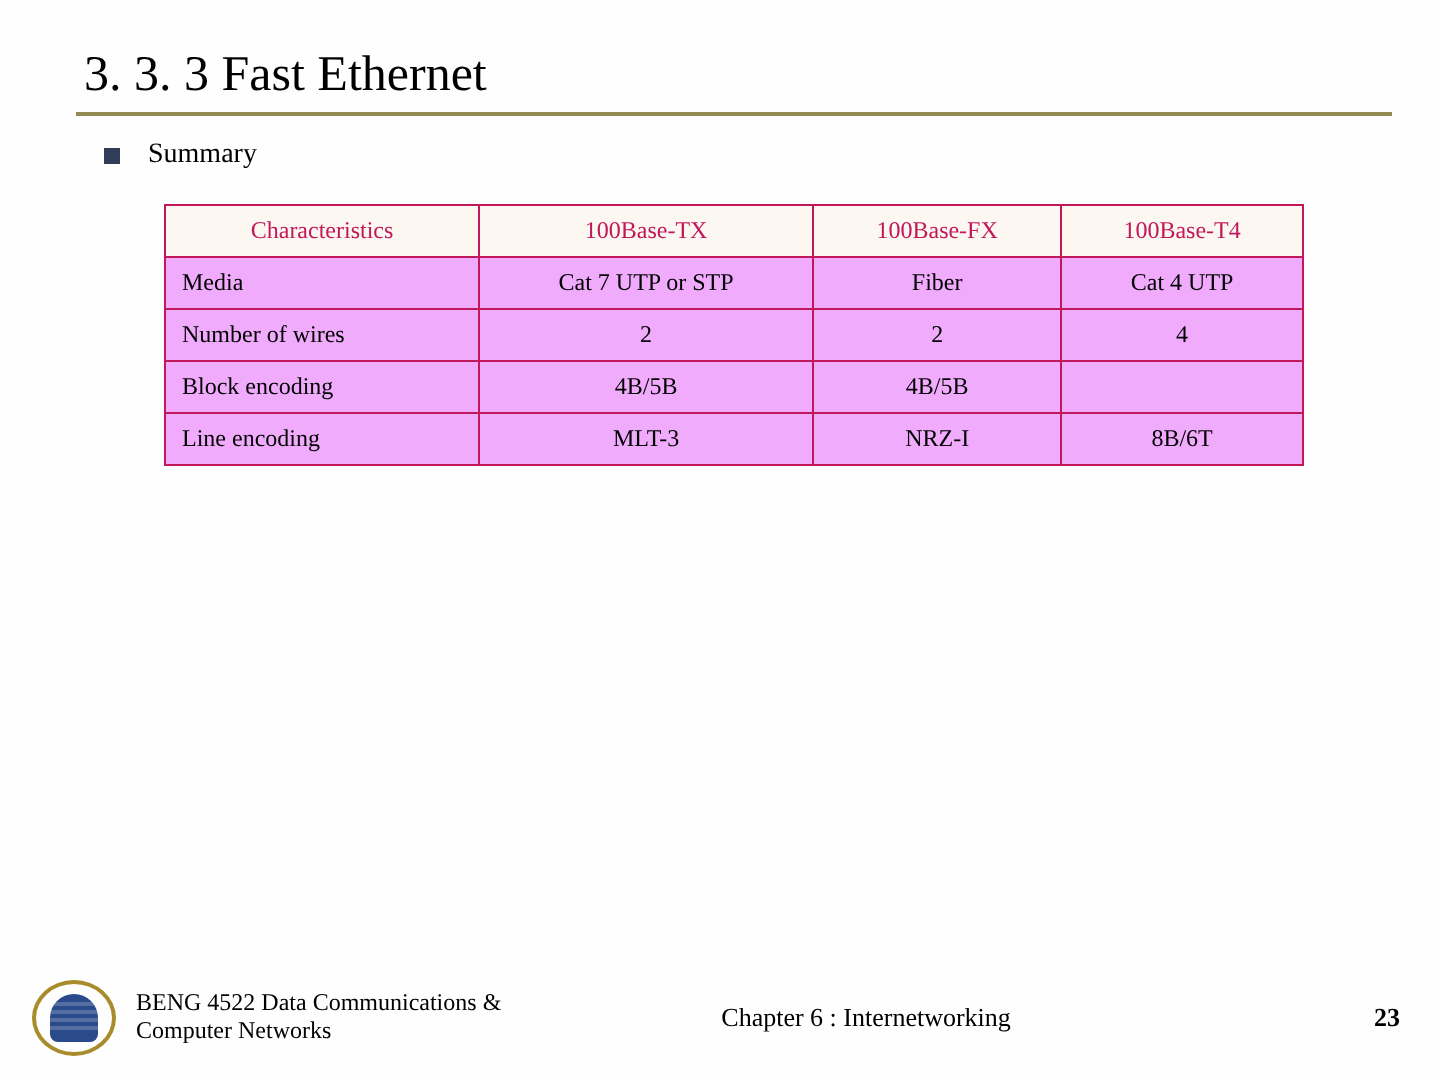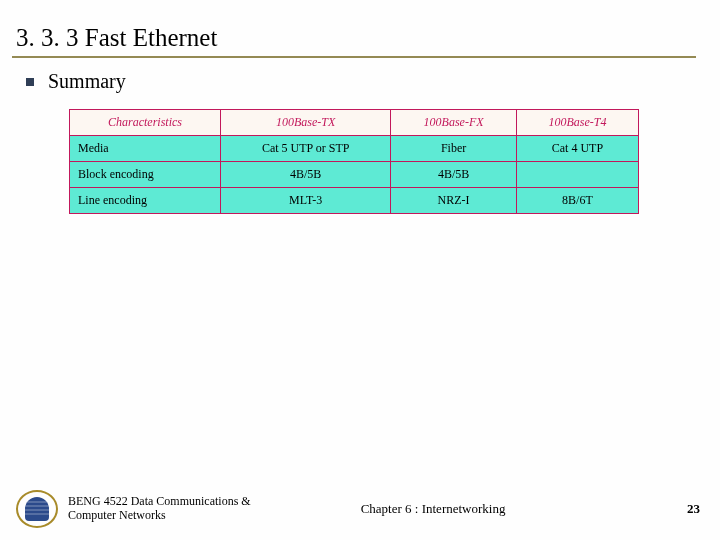--- a/index.html
+++ b/index.html
@@ -8,63 +8,62 @@
     height: 540px;
     background: #fefefe;
     font-family: "Times New Roman", Times, serif;
     position: relative;
     overflow: hidden;
   }
   .slide {
     width: 720px;
     height: 540px;
     position: relative;
-    padding: 18px 24px 0 12px;
+    padding: 18px 24px 0 38px;
   }
   .title {
     font-size: 25px;
     color: #000;
     padding: 6px 4px 4px 4px;
     border-bottom: 2px solid #948a54;
   }
   .bullet-row {
     display: flex;
     align-items: center;
     gap: 14px;
     margin: 12px 0 0 14px;
   }
   .bullet-row .sq {
     width: 8px;
     height: 8px;
     background: #2f3e56;
   }
   .bullet-row .txt {
-    font-size: 20px;
+    font-size: 14px;
     color: #000;
   }
   .table-wrap {
     margin: 16px auto 0 auto;
     width: 570px;
   }
   table {
     width: 100%;
     border-collapse: collapse;
     background: #fff;
   }
   th, td {
     border: 1px solid #c2185b;
     font-size: 12px;
     padding: 5px 8px;
     text-align: center;
     color: #000;
-    background: #5eead4;
+    background: #f0abfc;
   }
   th {
     color: #c2185b;
-    font-style: italic;
     font-weight: normal;
     background: #fdf7f2;
   }
   td.rowhdr {
     text-align: left;
   }
   .footer {
     position: absolute;
     left: 0;
     bottom: 12px;
@@ -138,23 +137,29 @@
         <tr>
           <th>Characteristics</th>
           <th>100Base-TX</th>
           <th>100Base-FX</th>
           <th>100Base-T4</th>
         </tr>
       </thead>
       <tbody>
         <tr>
           <td class="rowhdr">Media</td>
-          <td>Cat 5 UTP or STP</td>
+          <td>Cat 7 UTP or STP</td>
           <td>Fiber</td>
           <td>Cat 4 UTP</td>
+        </tr>
+        <tr>
+          <td class="rowhdr">Number of wires</td>
+          <td>2</td>
+          <td>2</td>
+          <td>4</td>
         </tr>
         <tr>
           <td class="rowhdr">Block encoding</td>
           <td>4B/5B</td>
           <td>4B/5B</td>
           <td></td>
         </tr>
         <tr>
           <td class="rowhdr">Line encoding</td>
           <td>MLT-3</td>

